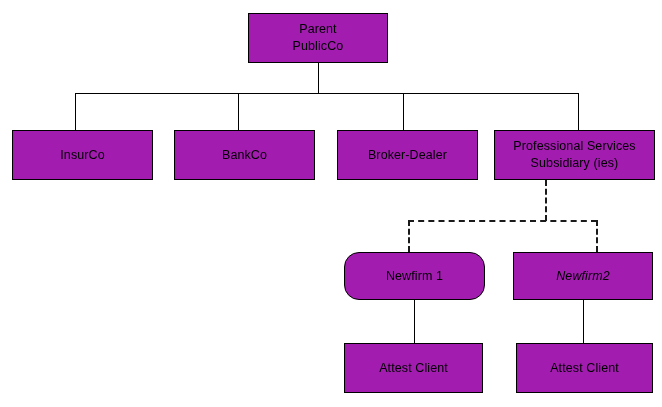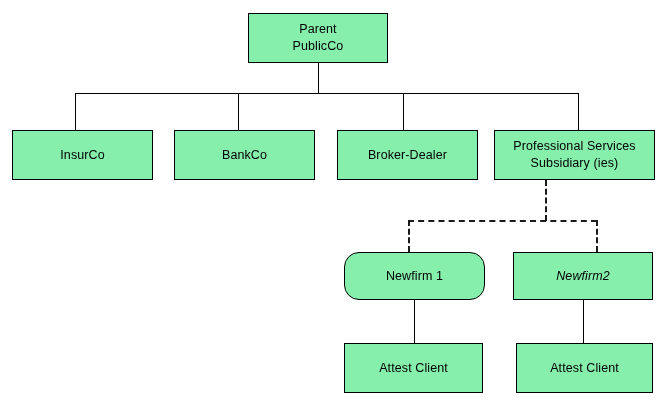--- a/index.html
+++ b/index.html
@@ -16,21 +16,21 @@
     width: 662px;
     height: 407px;
     background: #ffffff;
     overflow: hidden;
   }
   
   .node-box {
     position: absolute;
     box-sizing: border-box;
     border: 1px solid #000000;
-    background: #86efac;
+    background: #a21caf;
     display: flex;
     align-items: center;
     justify-content: center;
     text-align: center;
     font-size: 12.5px;
     color: #000000;
     line-height: 1.35;
     letter-spacing: 0.1px;
   }
   .node-label {

